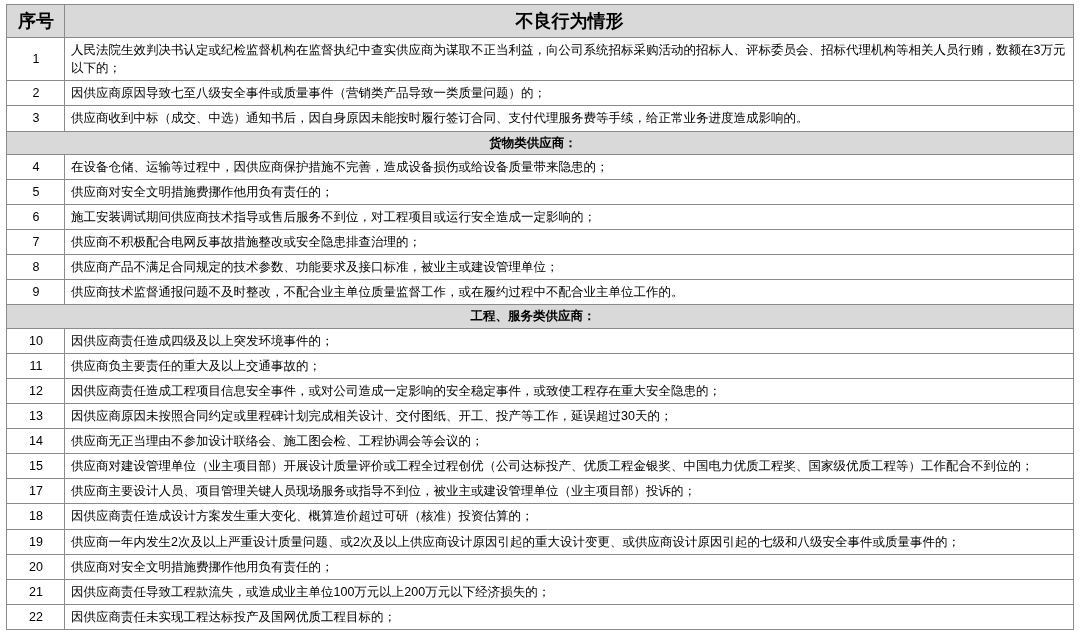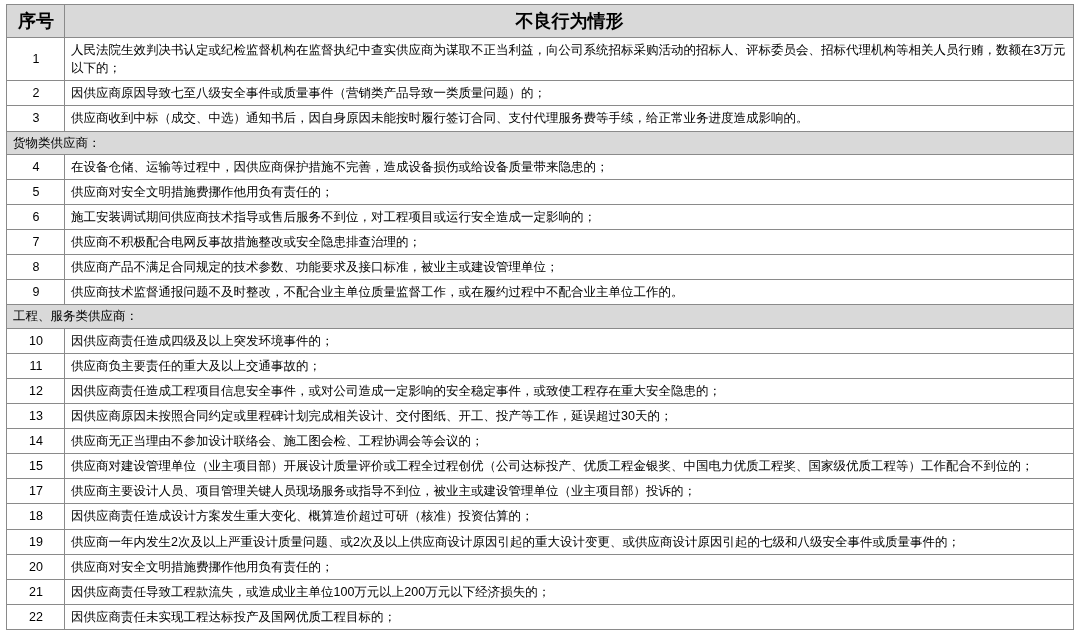--- a/index.html
+++ b/index.html
@@ -45,24 +45,24 @@
   col.c-desc { width: auto; }
   td.num {
     text-align: center;
     font-size: 12.5px;
   }
   td.desc {
     text-align: left;
   }
   tr.section td {
     background: #d9d9d9;
-    font-weight: normal;
+    font-weight: bold;
     font-size: 12.5px;
     padding: 2px 20px 2px 6px;
-    text-align: left;
+    text-align: center;
   }
 </style>
 </head>
 <body>
 
 <div class="page">
   <table class="grid">
     <colgroup>
       <col class="c-num">
       <col class="c-desc">

